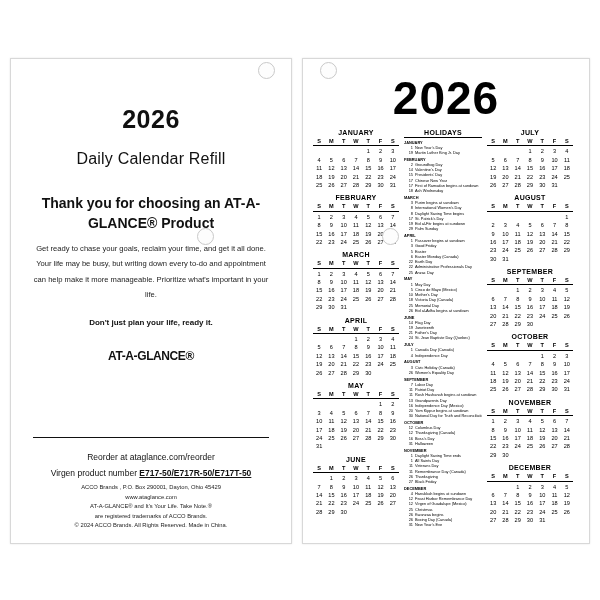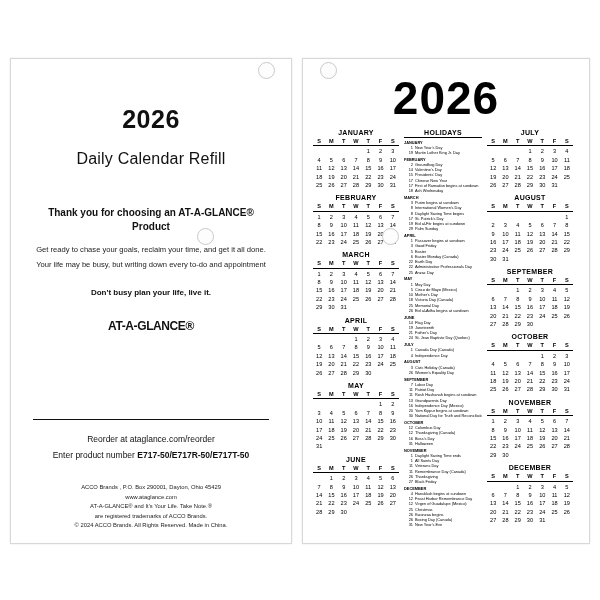--- a/index.html
+++ b/index.html
@@ -71,23 +71,23 @@
     letter-spacing: 0.5px;
     margin-top: 10px;
   }
   .cover-sub {
     font-size: 16px;
     font-weight: normal;
     margin-top: 16px;
     letter-spacing: 0.2px;
   }
   .cover-thanks {
-    font-size: 10px;
+    font-size: 14px;
     font-weight: bold;
-    margin-top: 38px;
+    margin-top: 26px;
     line-height: 1.4;
   }
   .cover-body {
     font-size: 7.6px;
     line-height: 2.0;
     margin-top: 8px;
     color: #222;
   }
   .cover-tag {
     font-size: 8px;
@@ -103,33 +103,33 @@
   .brand-sub {
     font-size: 7.5px;
     font-style: italic;
     margin-top: 3px;
     letter-spacing: 0.2px;
   }
   .reorder-block {
     position: absolute;
     left: 22px;
     right: 22px;
-    bottom: 80px;
+    bottom: 62px;
     text-align: center;
   }
   .rule {
     height: 1px;
     background: #111;
     margin: 0 0 12px 0;
   }
   .reorder-line {
     font-size: 8.5px;
     line-height: 1.8;
   }
-  .reorder-line b { font-weight: bold; }
+  .reorder-line b { font-weight: bold; text-decoration: underline; }
   .legal {
     position: absolute;
     left: 12px;
     right: 12px;
     bottom: 12px;
     text-align: center;
     font-size: 5.8px;
     line-height: 1.65;
     color: #222;
   }
@@ -228,29 +228,30 @@
 <div class="stage">
 
   <div class="card card-left">
     <div class="left-inner">
       <div class="cover-year">2026</div>
       <div class="cover-sub">Daily Calendar Refill</div>
       <div class="cover-thanks">Thank you for choosing an AT-A-GLANCE® Product</div>
       <div class="cover-body">
         <div>Get ready to chase your goals, reclaim your time, and get it all done.</div>
         <div>Your life may be busy, but writing down every to-do and appointment</div>
+        <div>can help make it more manageable. Prioritize what's important in your life.</div>
       </div>
-      <div class="cover-tag">Don't busy plan your life, live it.</div>
+      <div class="cover-tag">Don't just plan your life, ready it.</div>
       <div class="brand">AT-A-GLANCE®</div>
 
       <div class="reorder-block">
         <div class="rule"></div>
         <div class="reorder-line">Reorder at ataglance.com/reorder</div>
         <div class="reorder-line">
-          <span>Enter product number </span><b>E717-50/E717R-50/E717T-50</b>
+          <span>Virgen product number </span><b>E717-50/E717R-50/E717T-50</b>
         </div>
       </div>
 
       <div class="legal">
         <div>ACCO Brands , P.O. Box 290001, Dayton, Ohio 45429</div>
         <div>www.ataglance.com</div>
         <div>AT-A-GLANCE® and It's Your Life. Take Note.®</div>
         <div>are registered trademarks of ACCO Brands.</div>
         <div>© 2024 ACCO Brands. All Rights Reserved. Made in China.</div>
       </div>

